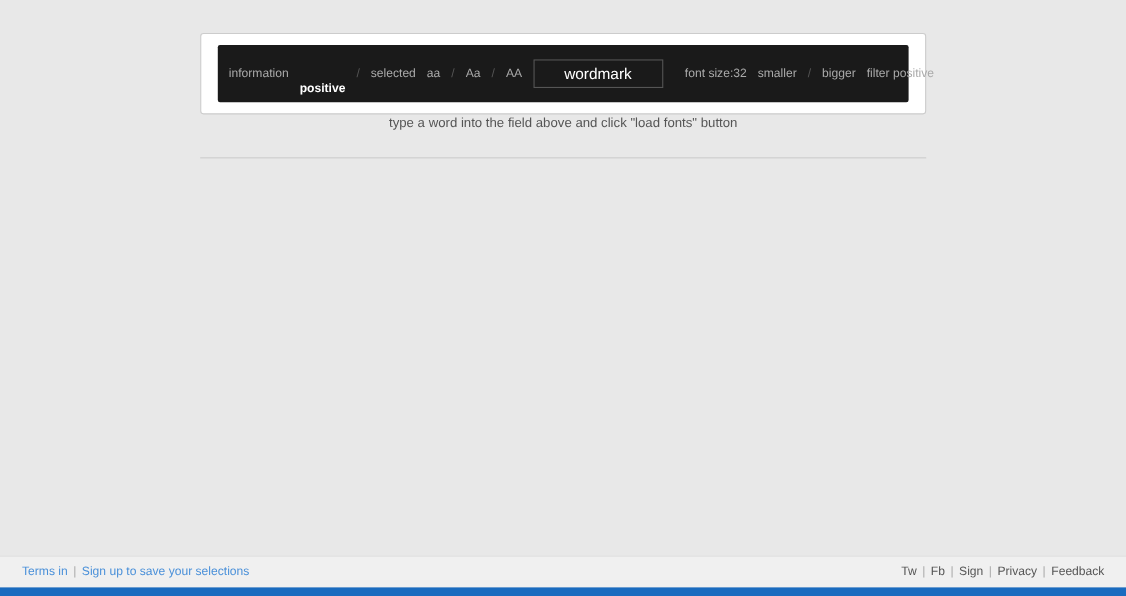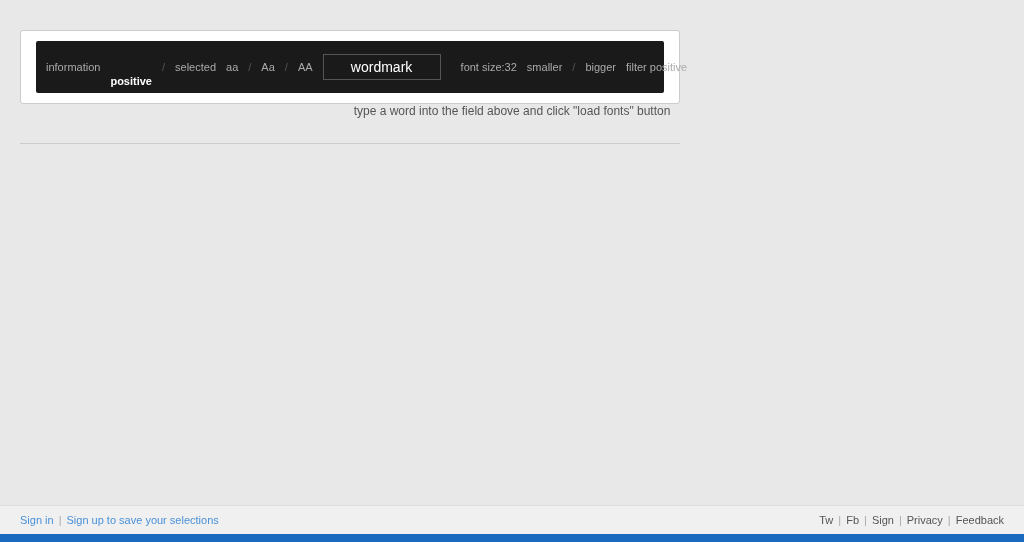--- a/index.html
+++ b/index.html
@@ -10,20 +10,21 @@
       color: #333;
       min-height: 542px;
       display: flex;
       flex-direction: column;
     }
 
     .main-content {
       flex: 1;
       display: flex;
       flex-direction: column;
+      align-items: center;
       padding: 20px;
     }
 
     .toolbar-wrapper {
       background: #fff;
       border: 1px solid #ccc;
       border-radius: 3px;
       padding: 10px 15px;
       width: 660px;
       margin-top: 10px;
@@ -172,21 +173,21 @@
   </div>
 
   <p class="instruction-text">type a word into the field above and click "load fonts" button</p>
 
   <hr class="divider-line">
 
 </div>
 
 <footer class="footer">
   <div class="footer-left">
-    <a href="#" class="sign-in">Sign in</a>
+    <a href="#" class="sign-in">Terms in</a>
     <span class="footer-pipe">|</span>
     <a href="#" class="sign-up">Sign up to save your selections</a>
   </div>
   <div class="footer-right">
     <a href="#">Tw</a>
     <span class="footer-pipe">|</span>
     <a href="#">Fb</a>
     <span class="footer-pipe">|</span>
     <a href="#">Sign</a>
     <span class="footer-pipe">|</span>

